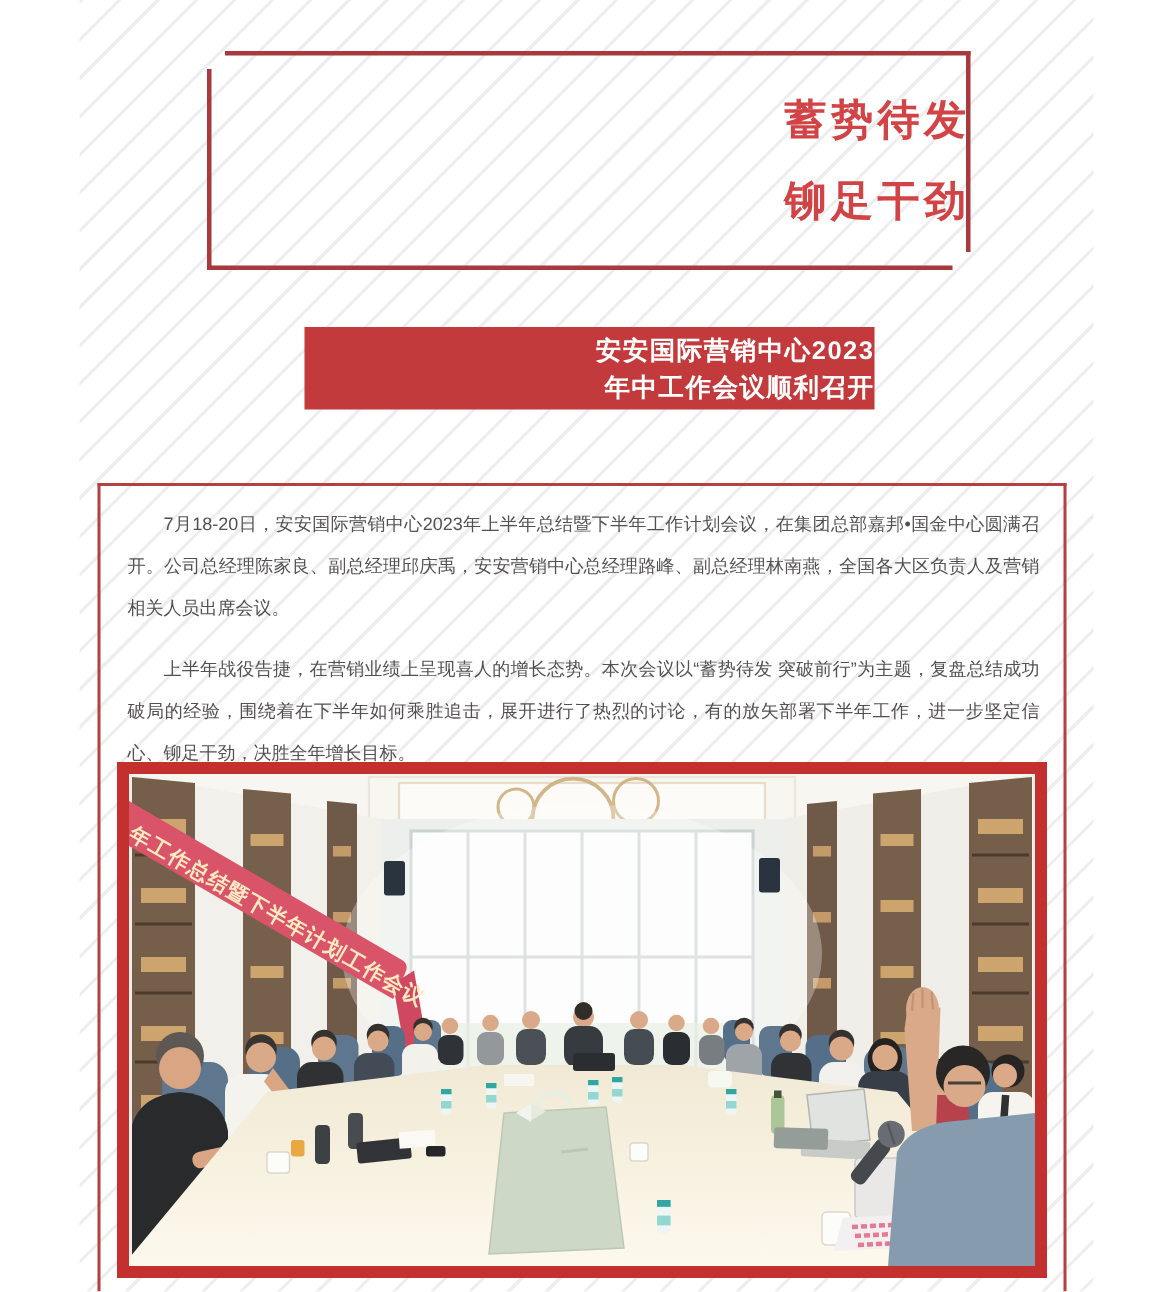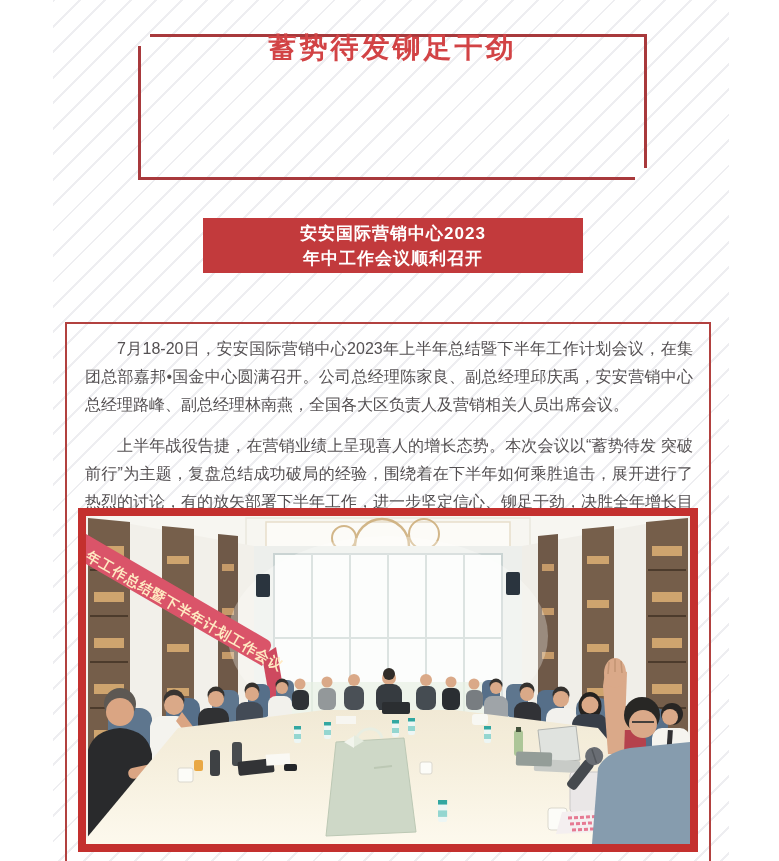--- a/index.html
+++ b/index.html
@@ -18,39 +18,39 @@
   .title-box .edge-a{
     position:absolute;left:12px;top:0;right:0;height:134px;box-sizing:border-box;
     border-top:3px solid var(--border-maroon);border-right:3px solid var(--border-maroon);
   }
   .title-box .edge-b{
     position:absolute;left:0;top:12px;width:497px;height:134px;box-sizing:border-box;
     border-left:3px solid var(--border-maroon);border-bottom:3px solid var(--border-maroon);
   }
   .title-text{
     position:absolute;left:0;top:0;width:100%;height:100%;
-    display:flex;flex-direction:row;align-items:flex-start;justify-content:center;
+    display:flex;flex-direction:column;align-items:flex-end;justify-content:center;
     row-gap:26px;color:var(--title-red);font-size:28px;font-weight:700;letter-spacing:3px;
     line-height:1;
   }
   
   .banner{
     position:absolute;left:203px;top:218px;width:380px;height:55px;
     background:var(--accent-red);color:var(--banner-text);
-    display:flex;flex-direction:column;align-items:center;justify-content:center;
+    display:flex;flex-direction:column;align-items:flex-end;justify-content:center;
     font-size:17px;font-weight:700;line-height:25px;letter-spacing:1px;
   }
   
   .content-frame{
     position:absolute;left:65px;top:322px;width:646px;height:539px;box-sizing:border-box;
     border:2px solid var(--frame-thin);border-bottom:none;
   }
   .article-text{
     padding:11px 16px 0 18px;
-    font-size:16px;line-height:28px;color:var(--body-text);
+    font-size:12px;line-height:28px;color:var(--body-text);
     text-align:justify;
   }
   .article-text p{margin:0;text-indent:2em;}
   .article-text p + p{margin-top:13px;}
   
   .photo-frame{
     position:absolute;left:78px;top:508px;width:604px;height:328px;
     border:8px solid var(--frame-red);background:#e9e7e1;
   }
   .photo-frame svg{display:block;width:604px;height:328px;}

